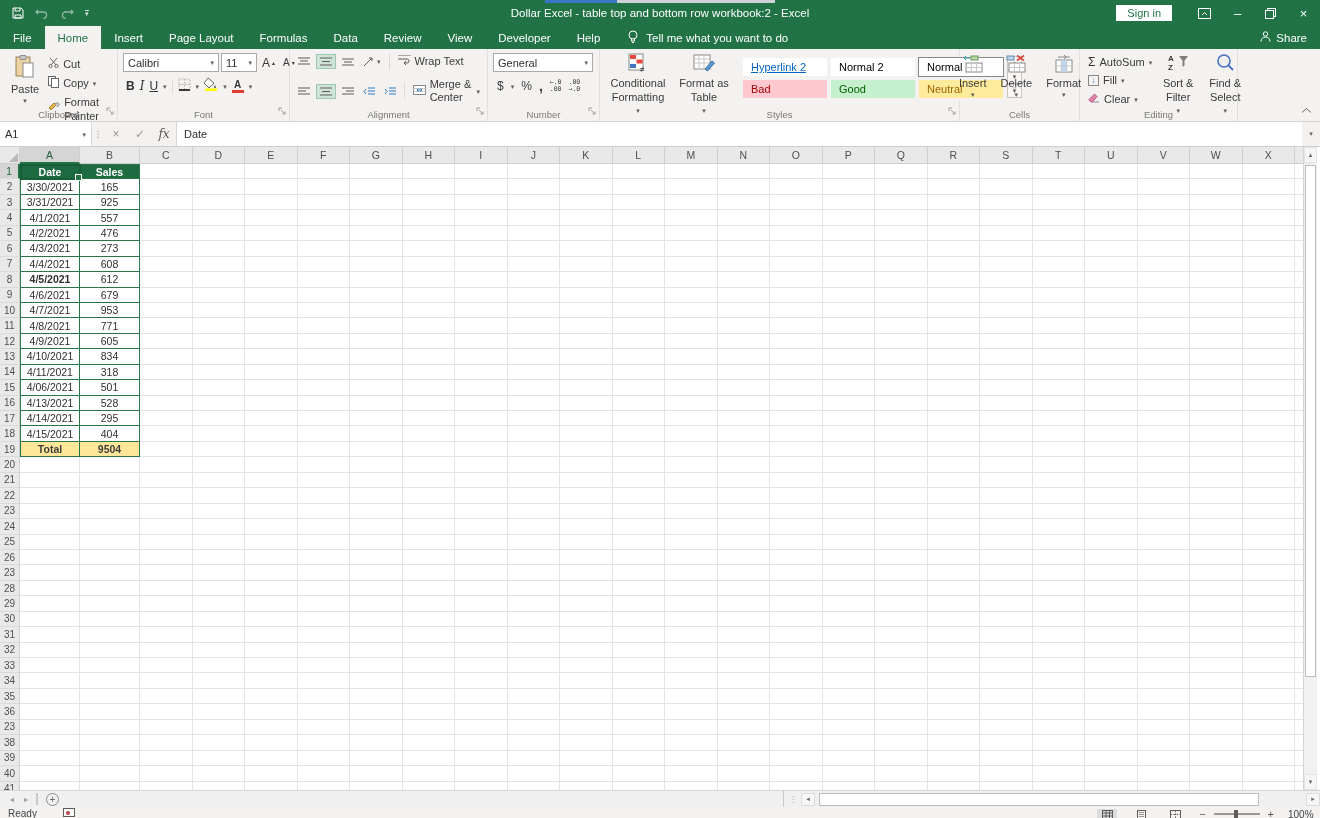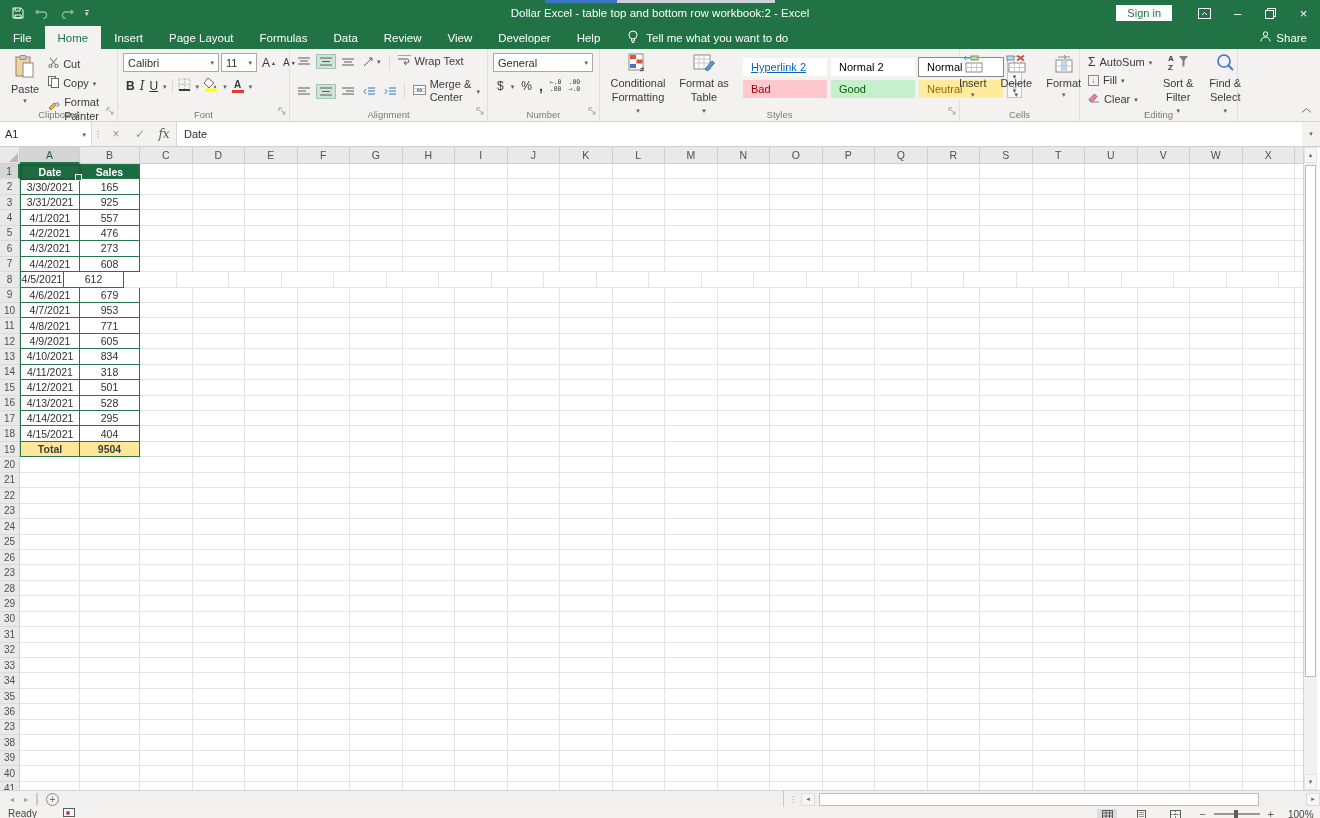--- a/index.html
+++ b/index.html
@@ -732,21 +732,21 @@
         <div class="cell" style="width: 52.5px;"></div>
         <div class="cell" style="width: 52.5px;"></div>
         <div class="cell" style="width: 52.5px;"></div>
         <div class="cell" style="width: 52.5px;"></div>
         <div class="cell" style="width: 52.5px;"></div>
         <div class="cell" style="width: 52.5px;"></div>
         <div class="filler"></div>
       </div>
       <div class="row">
         <div class="rh">8</div>
-        <div class="cell t ta" style="width: 44px;">4/5/2021</div>
+        <div class="cell t ta" style="width: 60px; font-weight: bold;">4/5/2021</div>
         <div class="cell t" style="width: 60px;">612</div>
         <div class="cell" style="width: 52.5px;"></div>
         <div class="cell" style="width: 52.5px;"></div>
         <div class="cell" style="width: 52.5px;"></div>
         <div class="cell" style="width: 52.5px;"></div>
         <div class="cell" style="width: 52.5px;"></div>
         <div class="cell" style="width: 52.5px;"></div>
         <div class="cell" style="width: 52.5px;"></div>
         <div class="cell" style="width: 52.5px;"></div>
         <div class="cell" style="width: 52.5px;"></div>
@@ -928,21 +928,21 @@
         <div class="cell" style="width: 52.5px;"></div>
         <div class="cell" style="width: 52.5px;"></div>
         <div class="cell" style="width: 52.5px;"></div>
         <div class="cell" style="width: 52.5px;"></div>
         <div class="cell" style="width: 52.5px;"></div>
         <div class="cell" style="width: 52.5px;"></div>
         <div class="filler"></div>
       </div>
       <div class="row">
         <div class="rh">15</div>
-        <div class="cell t ta" style="width: 60px;">4/12/2021</div>
+        <div class="cell t ta" style="width: 60px;">4/06/2021</div>
         <div class="cell t" style="width: 60px;">501</div>
         <div class="cell" style="width: 52.5px;"></div>
         <div class="cell" style="width: 52.5px;"></div>
         <div class="cell" style="width: 52.5px;"></div>
         <div class="cell" style="width: 52.5px;"></div>
         <div class="cell" style="width: 52.5px;"></div>
         <div class="cell" style="width: 52.5px;"></div>
         <div class="cell" style="width: 52.5px;"></div>
         <div class="cell" style="width: 52.5px;"></div>
         <div class="cell" style="width: 52.5px;"></div>

